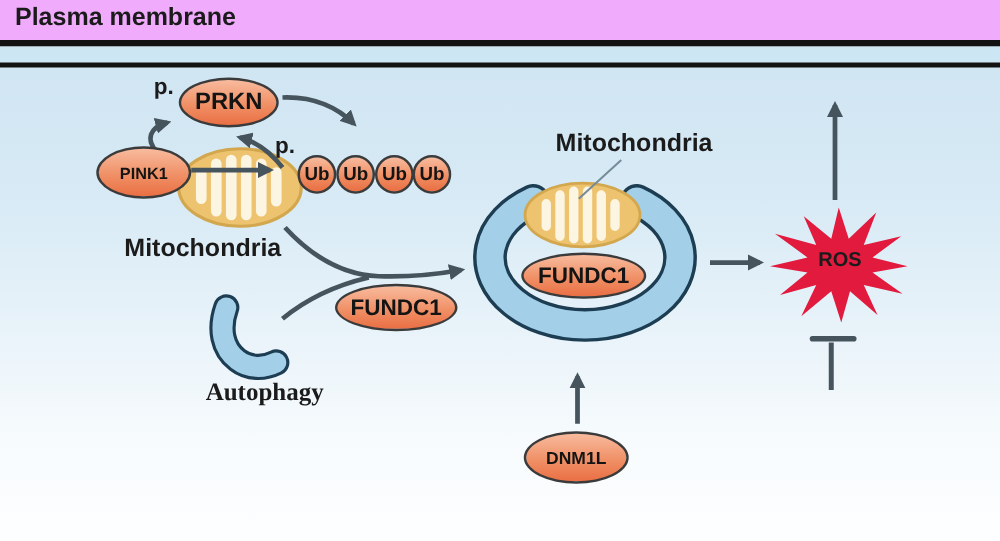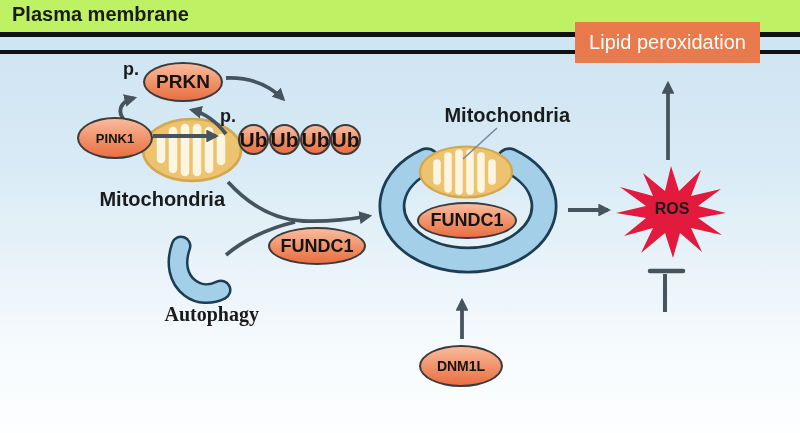--- a/index.html
+++ b/index.html
@@ -1,17 +1,17 @@
 <!DOCTYPE html>
 <html><head>
 <meta charset="utf-8">
 <style>
   html,body{margin:0;padding:0;background:#fff;}
   .stage{position:relative;width:800px;height:433px;overflow:hidden;
-         font-family:"Liberation Sans",sans-serif;background:#bef264;}
+         font-family:"Liberation Sans",sans-serif;background:#f0abfc;}
   
   .cell-bg{position:absolute;left:0;top:37px;width:800px;height:396px;z-index:0;
     background:linear-gradient(180deg,#cfe5f2 0%,#d7eaf5 30%,#e7f2f9 55%,#f7fbfd 80%,#fdfeff 100%);}
   .mem-line{position:absolute;left:0;width:800px;background:#121212;z-index:2;}
   .mem-top{top:32px;height:5px;}
   .mem-bot{top:50px;height:4px;}
   .mem-gap{position:absolute;left:0;top:37px;width:800px;height:13px;background:#cde6f4;z-index:1;}
 
   svg.layer{position:absolute;left:0;top:0;z-index:3;}
 
@@ -32,21 +32,21 @@
     background:linear-gradient(180deg,#f8bb9e 0%,#f09066 55%,#ea6f44 100%);text-align:center;}
   .oval-pink1{left:77px;top:117px;width:76px;height:42px;font-size:13px;}
   .oval-prkn{left:143px;top:62px;width:80px;height:40px;font-size:19px;}
   .oval-fundc1-free{left:268px;top:227px;width:98px;height:38px;font-size:18px;}
   .oval-fundc1-eng{left:417px;top:202px;width:100px;height:37px;font-size:18px;}
   .oval-dnm1l{left:419px;top:345px;width:84px;height:42px;font-size:14px;}
   .oval-ftmt{left:628px;top:318px;width:80px;height:39px;font-size:18px;
     background:linear-gradient(180deg,#dbe8a4 0%,#b3d06c 55%,#9cc254 100%);border-color:#37491b;}
   .ub{position:absolute;z-index:4;width:31px;height:31px;border-radius:50%;
     border:2px solid #3b3b3b;display:flex;align-items:center;justify-content:center;
-    font-size:21px;font-weight:700;color:#141414;box-sizing:border-box;
+    font-size:15px;font-weight:700;color:#141414;box-sizing:border-box;
     background:linear-gradient(180deg,#f8bb9e 0%,#ef8a5e 60%,#ea6f44 100%);}
   .ub1{left:238px;top:124px;} .ub2{left:269px;top:124px;}
   .ub3{left:300px;top:124px;} .ub4{left:330px;top:124px;}
 
   .lipid-box{position:absolute;left:575px;top:22px;width:185px;height:41px;z-index:4;
     background:#e87a4e;color:#ffffff;font-size:20px;font-weight:400;
     display:flex;align-items:center;justify-content:center;}
 </style>
 </head>
 <body>
@@ -97,21 +97,20 @@
       <path d="M668 160 L668 84" marker-end="url(#ah)"></path>
       <path d="M462 339 L462 301" marker-end="url(#ah)"></path>
       <path d="M665 312 L665 274" stroke-width="4"></path>
       <path d="M650 271 L683 271" stroke-width="4.5" stroke-linecap="round"></path>
     </g>
 
     <polygon fill="#e11a3e" points="726,213 698,206 721,189 691,196 701,170 679,191 671,166 665,191 643,173 653,196 620,187 646,206 616,213 646,218 624,236 653,228 641,253 665,233 673,258 680,233 702,252 691,228 722,235 698,218"></polygon>
   </svg>
 
   <div class="lbl lbl-plasma">Plasma membrane</div>
-  <div class="lipid-box">Lipid peroxidation</div>
 
   <div class="oval oval-pink1">PINK1</div>
   <div class="oval oval-prkn">PRKN</div>
   <div class="ub ub1">Ub</div>
   <div class="ub ub2">Ub</div>
   <div class="ub ub3">Ub</div>
   <div class="ub ub4">Ub</div>
   <div class="oval oval-fundc1-free">FUNDC1</div>
   <div class="oval oval-fundc1-eng">FUNDC1</div>
   <div class="oval oval-dnm1l">DNM1L</div>

